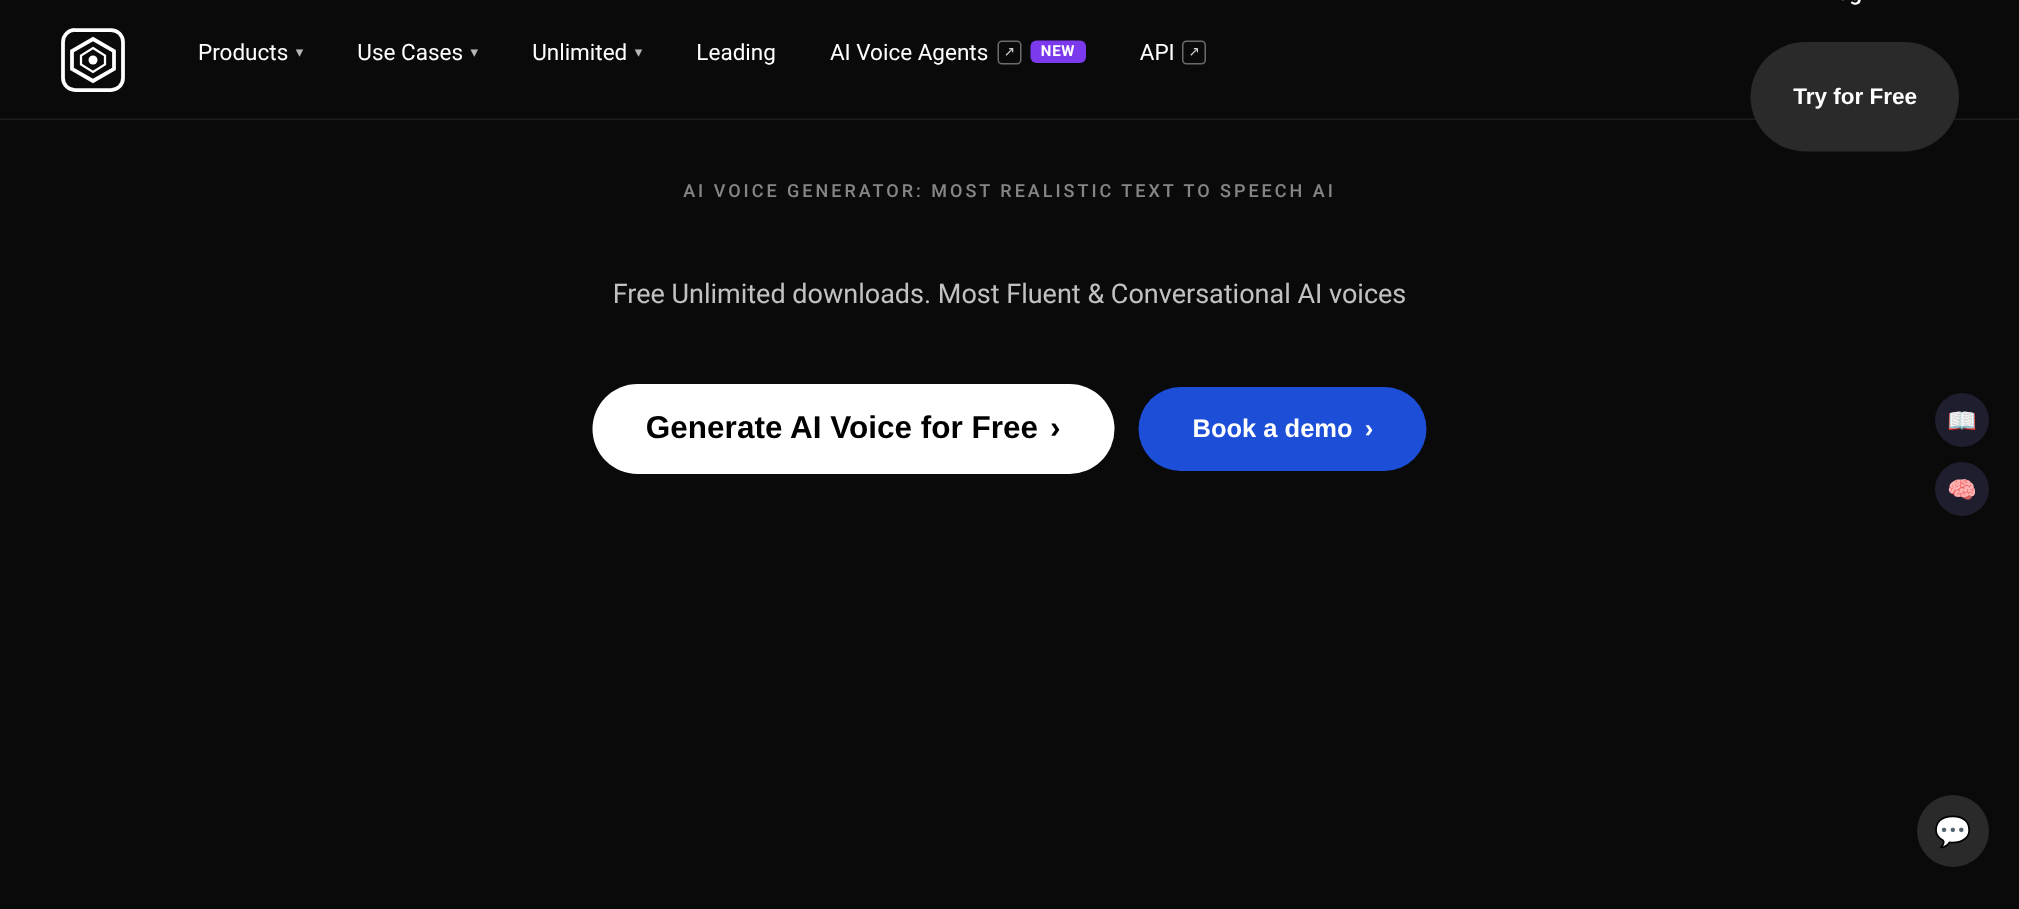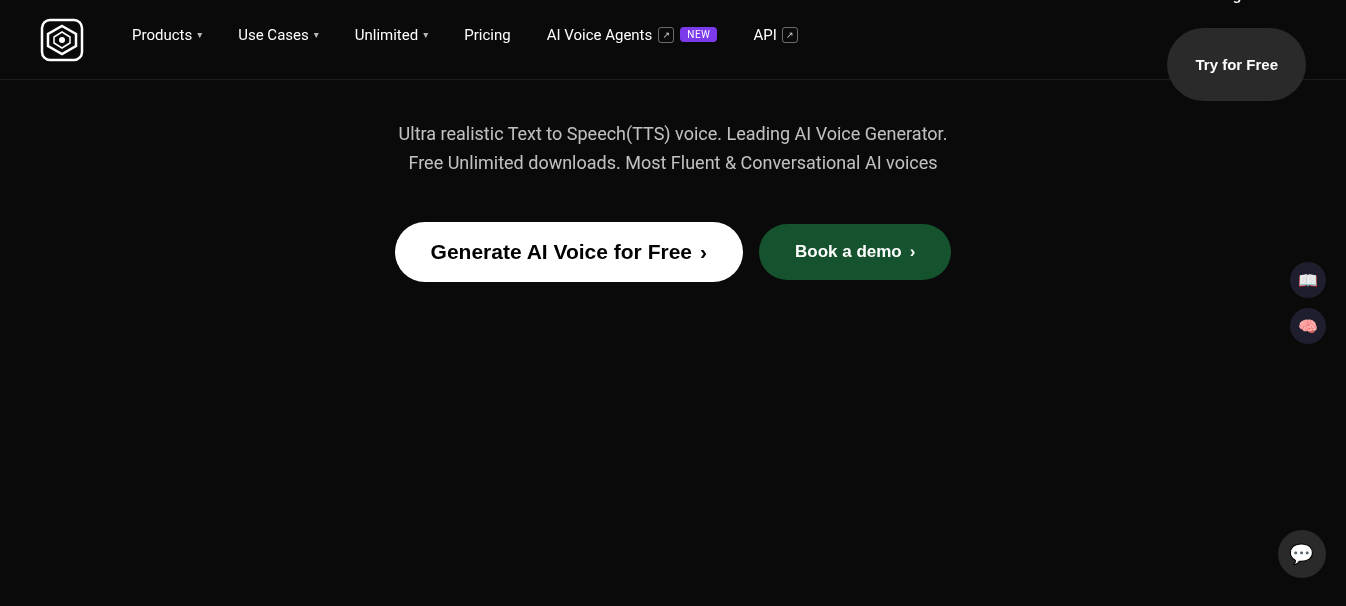--- a/index.html
+++ b/index.html
@@ -77,21 +77,21 @@
     .nav-item-badge {
       display: flex;
       align-items: center;
       gap: 6px;
     }
 
     .new-badge {
       background: #7c3aed;
       color: #fff;
       font-size: 10px;
-      font-weight: 400;
+      font-weight: 700;
       padding: 2px 7px;
       border-radius: 4px;
       letter-spacing: 0.5px;
     }
 
     .ext-icon {
       display: inline-flex;
       align-items: center;
       justify-content: center;
       width: 16px;
@@ -181,21 +181,21 @@
       padding: 18px 36px;
       border-radius: 50px;
       cursor: pointer;
       border: none;
       display: flex;
       align-items: center;
       gap: 8px;
     }
 
     .btn-secondary {
-      background: #14532d;
+      background: #1d4ed8;
       color: #ffffff;
       font-size: 17px;
       font-weight: 600;
       padding: 18px 36px;
       border-radius: 50px;
       cursor: pointer;
       border: none;
       display: flex;
       align-items: center;
       gap: 8px;
@@ -262,45 +262,46 @@
       </div>
       <div class="nav-item">
         <span>Use Cases</span>
         <span class="nav-chevron">▾</span>
       </div>
       <div class="nav-item">
         <span>Unlimited</span>
         <span class="nav-chevron">▾</span>
       </div>
       <div class="nav-item">
-        <span>Pricing</span>
+        <span>Leading</span>
       </div>
       <div class="nav-item nav-item-badge">
         <span>AI Voice Agents</span>
         <span class="ext-icon">↗</span>
         <span class="new-badge">NEW</span>
       </div>
       <div class="nav-item">
         <span>API</span>
         <span class="ext-icon">↗</span>
       </div>
     </div>
   </div>
 
   <div class="navbar-right">
     <div class="login-btn">Log in</div>
     <button class="try-free-btn">Try for Free</button>
   </div>
 </nav>
 
 <section class="hero">
+  <p class="hero-tag">AI VOICE GENERATOR: MOST REALISTIC TEXT TO SPEECH AI</p>
 
 
   <p class="hero-subtitle">
-    <span>Ultra realistic Text to Speech(TTS) voice. Leading AI Voice Generator.</span><br>
+    <br>
     <span>Free Unlimited downloads. Most Fluent &amp; Conversational AI voices</span>
   </p>
 
   <div class="hero-buttons">
     <button class="btn-primary">
       <span>Generate AI Voice for Free</span>
       <span>›</span>
     </button>
     <button class="btn-secondary">
       <span>Book a demo</span>

